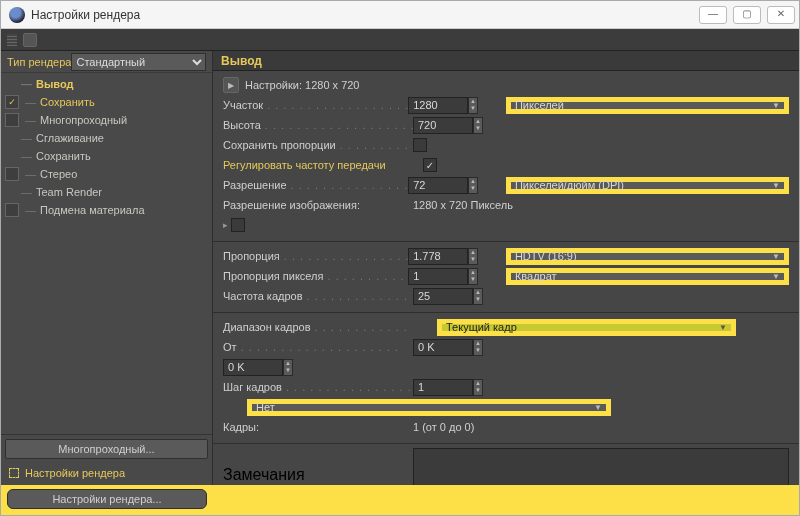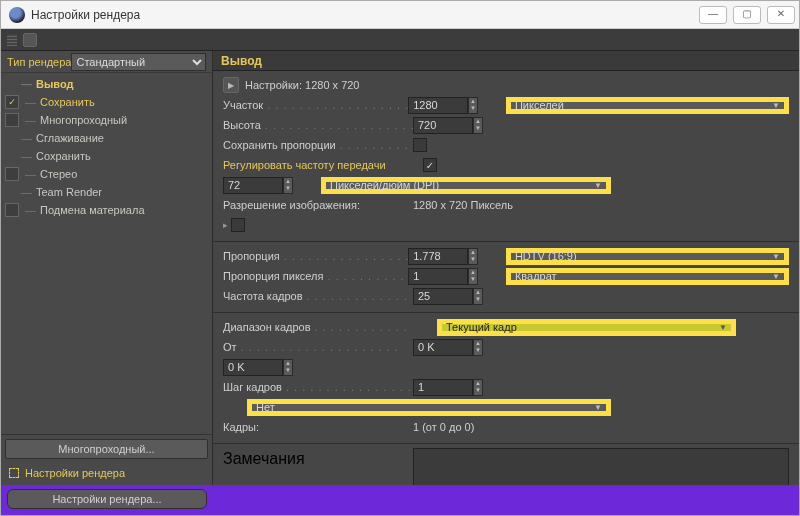--- a/index.html
+++ b/index.html
@@ -41,21 +41,21 @@
   .row .nplay { width:16px; height:16px; border:1px solid #666; border-radius:2px; background:#555; display:inline-flex; align-items:center; justify-content:center; margin-right:6px; font-size:8px; color:#bbb; }
   .numfield { width:60px; height:17px; background:#3b3b3b; border:1px solid #222; color:#d8d8d8; font-size:11px; padding:0 4px; }
   .spin { width:10px; height:17px; background:#5a5a5a; border:1px solid #2a2a2a; display:inline-flex; flex-direction:column; }
   .spin span { flex:1; font-size:6px; color:#bbb; text-align:center; line-height:7px; }
   .sel { height:17px; background:#5a5a5a; border:5px solid #fde047; color:#d8d8d8; font-size:11px; padding:0 4px; display:flex; align-items:center; justify-content:space-between; cursor:pointer;margin-left:24px; }
   .sel .arr { font-size:8px; color:#bbb; }
   .sel.wide { width:290px; }
   .sel.mid { width:290px; }
   .chkbox { width:14px; height:14px; background:#3a3a3a; border:1px solid #222; display:inline-flex; align-items:center; justify-content:center; font-size:10px; color:#d6d6d6; }
   .sel.hl { background:#c8c830; color:#222; font-weight:normal; }
-  .footer { background:#6d28d9; padding:4px 6px 6px 6px; }
+  .footer { background:#fde047; padding:4px 6px 6px 6px; }
   .footer .fbtn { width:200px; height:20px; background:#5a5a5a; border:1px solid #2e2e2e; border-radius:6px; color:#d0d0d0; font-size:11px; text-align:center; line-height:18px; cursor:pointer; }
   .textarea { flex:1; min-height:52px; background:#3b3b3b; border:1px solid #222; margin-left:0; }
   .gap4 { width:4px; }
 </style>
 </head>
 <body>
 
 <div class="window">
   <div class="titlebar">
     <div class="icon"></div>
@@ -168,20 +168,21 @@
           </div>
           <div class="row">
             <span class="lbl dots">Сохранить пропорции</span>
             <span class="chkbox"></span>
           </div>
           <div class="row">
             <span class="lbl yellow" style="width:200px">Регулировать частоту передачи</span>
             <span class="chkbox">✓</span>
           </div>
           <div class="row">
+            <span class="lbl dots">Разрешение</span>
             <input class="numfield" value="72" style="">
             <div class="spin">
                 <span>▲</span>
                 <span>▼</span>
               </div>
             <div class="gap4"></div>
             <div class="sel wide">
                 <span>Пикселей/дюйм (DPI)</span>
                 <span class="arr">▼</span>
               </div>
@@ -269,21 +270,21 @@
                 <span>Нет</span>
                 <span class="arr">▼</span>
               </div>
           </div>
           <div class="row">
             <span class="lbl">Кадры:</span>
             <span>1 (от 0 до 0)</span>
           </div>
         </div>
 
-        <div class="section" style="display:flex; align-items:flex-start; padding-bottom:10px;">
+        <div class="section" style="display:flex; align-items:center; padding-bottom:10px;">
           <span class="lbl dots" style="width:190px; padding-top:2px;">Замечания</span>
           <div class="textarea"></div>
         </div>
 
       </div>
     </div>
   </div>
 
   <div class="footer">
     <div class="fbtn">Настройки рендера...</div>

